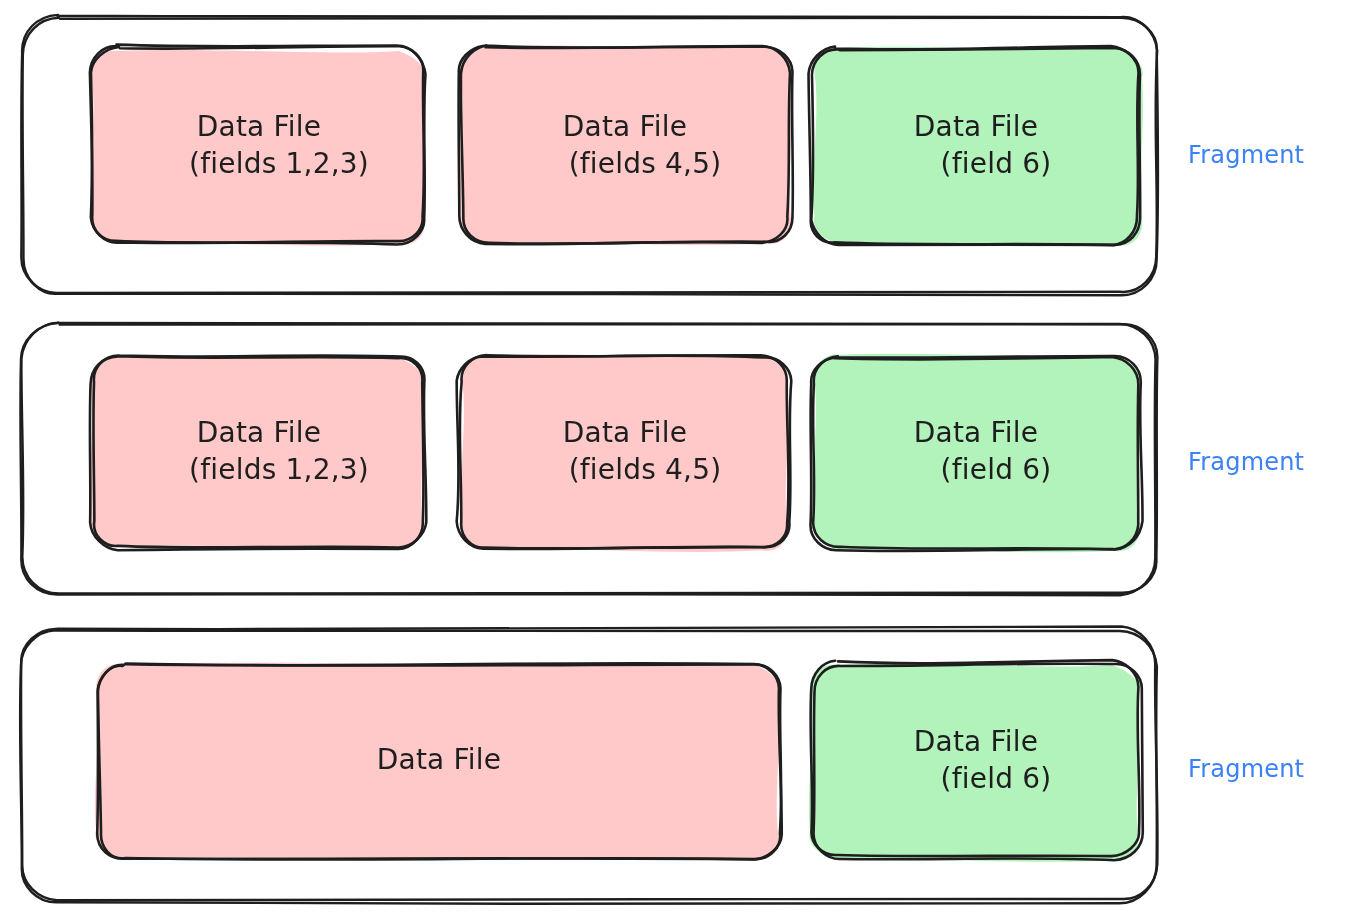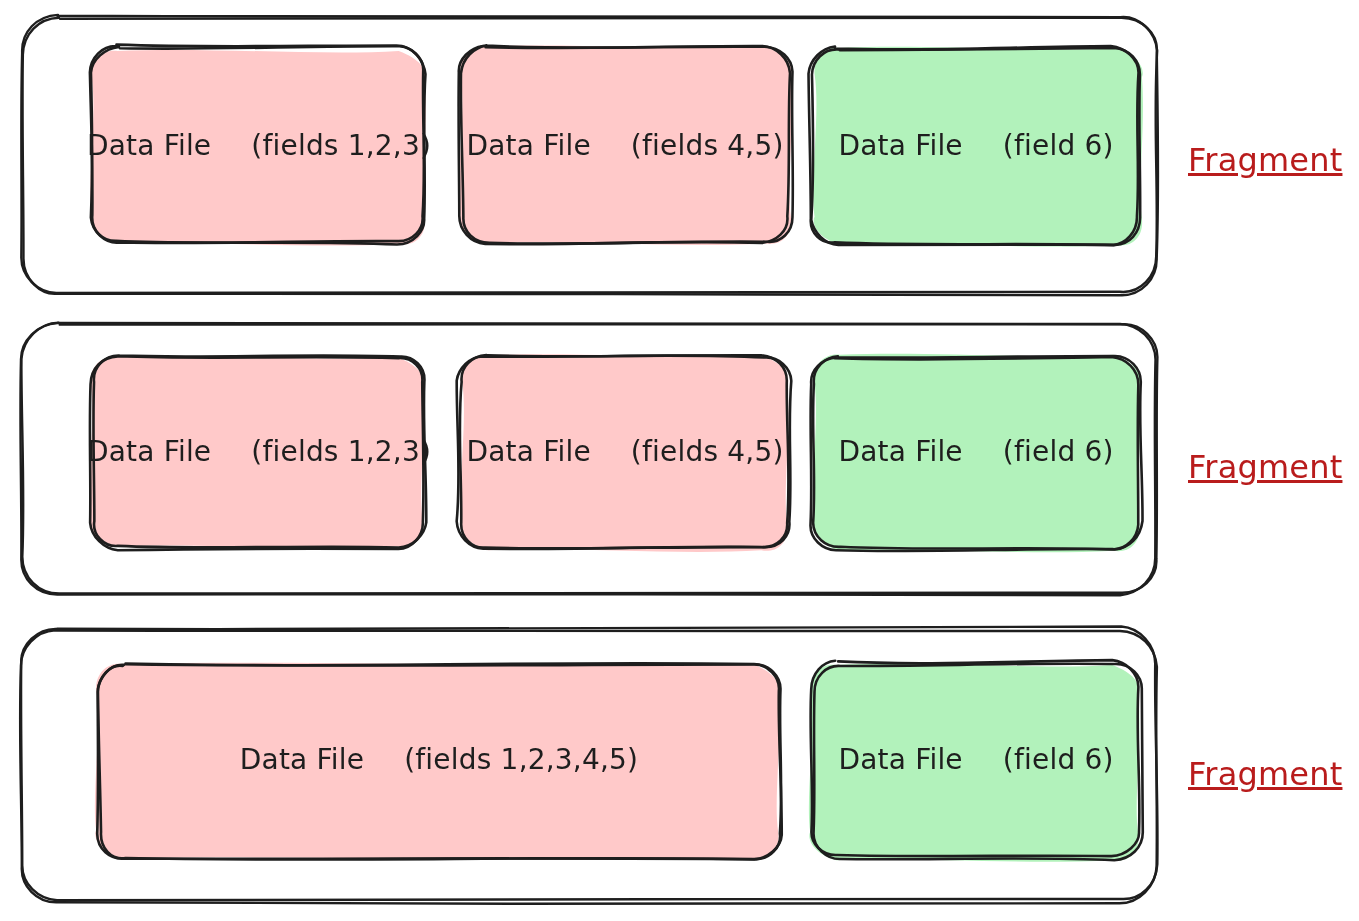--- a/index.html
+++ b/index.html
@@ -22,42 +22,41 @@
   #sketch {
     position: absolute;
     left: 0;
     top: 0;
     width: 1359px;
     height: 921px;
   }
   .node-label {
     position: absolute;
     display: flex;
-    flex-direction: row;
+    flex-direction: column;
     align-items: center;
     justify-content: center;
     text-align: center;
     color: #1e1e1e;
     font-family: "DejaVu Sans", sans-serif;
     font-size: 28px;
     line-height: 1.32;
     letter-spacing: 0.2px;
     pointer-events: none;
     white-space: nowrap;
   }
   .node-label .l1 { display: block; }
   .node-label .l2 { display: block; margin-left: 40px; }
   .frag-label {
     position: absolute;
-    color: #b91c1c;
+    color: #3b82f6;
     font-family: "DejaVu Sans", sans-serif;
-    font-size: 32px;
+    font-size: 24px;
     letter-spacing: 0.2px;
     white-space: nowrap;
-    text-decoration: underline;
   }
   .sk-stroke {
     fill: none;
     stroke: #1e1e1e;
     stroke-linecap: round;
     stroke-linejoin: round;
   }
 </style>
 </head>
 <body>
@@ -184,21 +183,20 @@
     <span class="l2">(fields 4,5)</span>
   </div>
   <div class="node-label" style="left:812px; top:356px; width:328px; height:192px;">
     <span class="l1">Data File</span>
     <span class="l2">(field 6)</span>
   </div>
   <div class="frag-label" style="left:1188px; top:448px;">Fragment</div>
 
   <div class="node-label" style="left:98px; top:663px; width:682px; height:195px;">
     <span class="l1">Data File</span>
-    <span class="l2">(fields 1,2,3,4,5)</span>
   </div>
   <div class="node-label" style="left:812px; top:663px; width:328px; height:195px;">
     <span class="l1">Data File</span>
     <span class="l2">(field 6)</span>
   </div>
   <div class="frag-label" style="left:1188px; top:755px;">Fragment</div>
 
 </div>
 
 </body></html>

